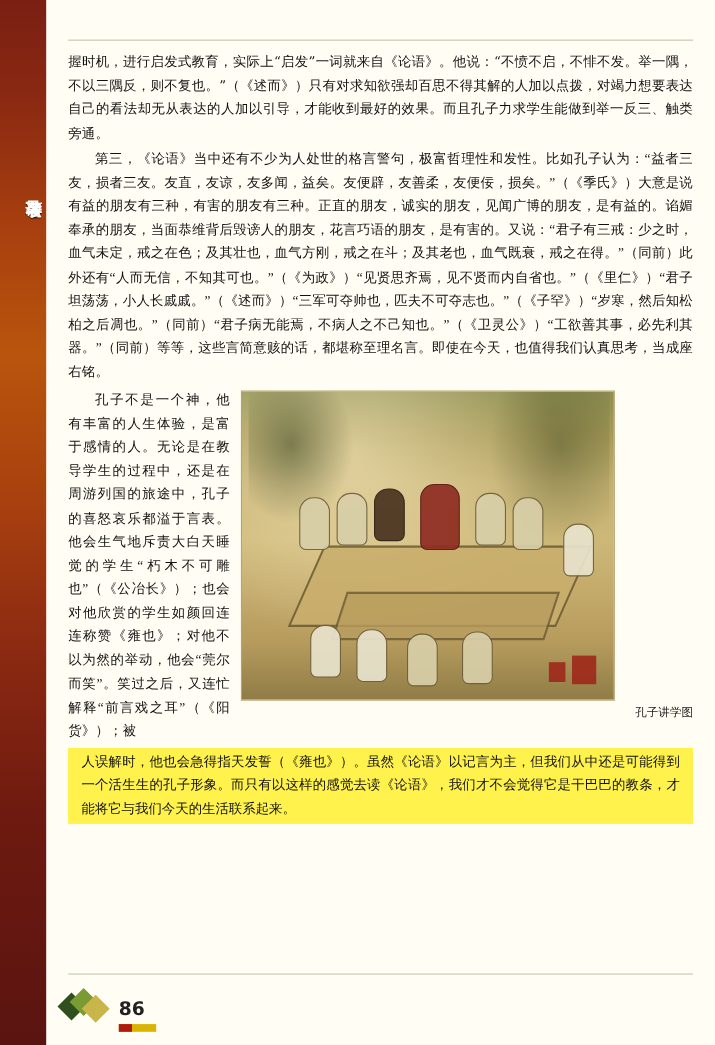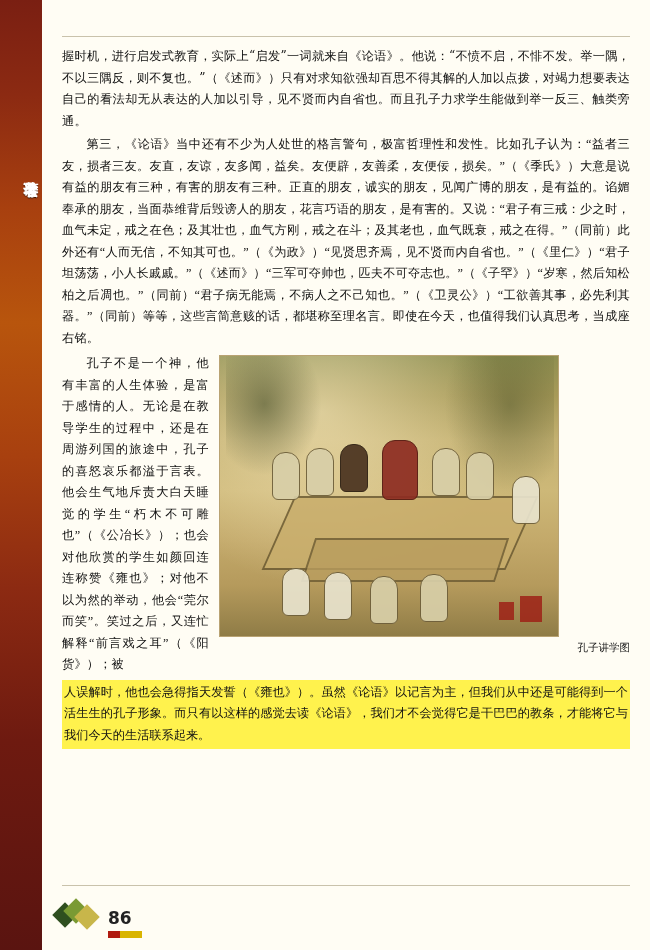--- a/index.html
+++ b/index.html
@@ -203,21 +203,21 @@
   .figure .caption {
     margin-top: 4px;
     text-align: right;
     font-family: "DejaVu Serif", "Liberation Serif", serif;
     font-size: 10.5px;
     color: #1a1a1a;
   }
   .hl-wrap p {
     background: #fff24d;
     margin: 0;
-    padding: 0 2px;
+    padding: 0 12px;
     font-family: "DejaVu Serif", "Liberation Serif", serif;
     font-size: 12.2px;
     line-height: 21.5px;
     color: #111;
     text-align: justify;
     text-justify: inter-character;
   }
   .hl-wrap {
     margin-top: 2px;
     background: #fff24d;
@@ -281,21 +281,21 @@
 <div class="left-band">
   <div class="band-title">名著导读</div>
 </div>
 
 <div class="page">
 
   <div class="rule-top"></div>
 
   <div class="content">
 
-    <p class="body-text">握时机，进行启发式教育，实际上“启发”一词就来自《论语》。他说：“不愤不启，不悱不发。举一隅，不以三隅反，则不复也。”（《述而》）只有对求知欲强却百思不得其解的人加以点拨，对竭力想要表达自己的看法却无从表达的人加以引导，见不贤而内自省也。而且孔子力求学生能做到举一反三、触类旁通。</p>
+    <p class="body-text">握时机，进行启发式教育，实际上“启发”一词就来自《论语》。他说：“不愤不启，不悱不发。举一隅，不以三隅反，则不复也。”（《述而》）只有对求知欲强却百思不得其解的人加以点拨，对竭力想要表达自己的看法却无从表达的人加以引导，才能收到最好的效果。而且孔子力求学生能做到举一反三、触类旁通。</p>
 
     <p class="body-text indent">第三，《论语》当中还有不少为人处世的格言警句，极富哲理性和发性。比如孔子认为：“益者三友，损者三友。友直，友谅，友多闻，益矣。友便辟，友善柔，友便佞，损矣。”（《季氏》）大意是说有益的朋友有三种，有害的朋友有三种。正直的朋友，诚实的朋友，见闻广博的朋友，是有益的。谄媚奉承的朋友，当面恭维背后毁谤人的朋友，花言巧语的朋友，是有害的。又说：“君子有三戒：少之时，血气未定，戒之在色；及其壮也，血气方刚，戒之在斗；及其老也，血气既衰，戒之在得。”（同前）此外还有“人而无信，不知其可也。”（《为政》）“见贤思齐焉，见不贤而内自省也。”（《里仁》）“君子坦荡荡，小人长戚戚。”（《述而》）“三军可夺帅也，匹夫不可夺志也。”（《子罕》）“岁寒，然后知松柏之后凋也。”（同前）“君子病无能焉，不病人之不己知也。”（《卫灵公》）“工欲善其事，必先利其器。”（同前）等等，这些言简意赅的话，都堪称至理名言。即使在今天，也值得我们认真思考，当成座右铭。</p>
 
     <div class="figure-block">
 
       <div class="figure">
         <div class="art">
           <div class="tree"></div>
           <div class="tree2"></div>
           <div class="mat"></div>

